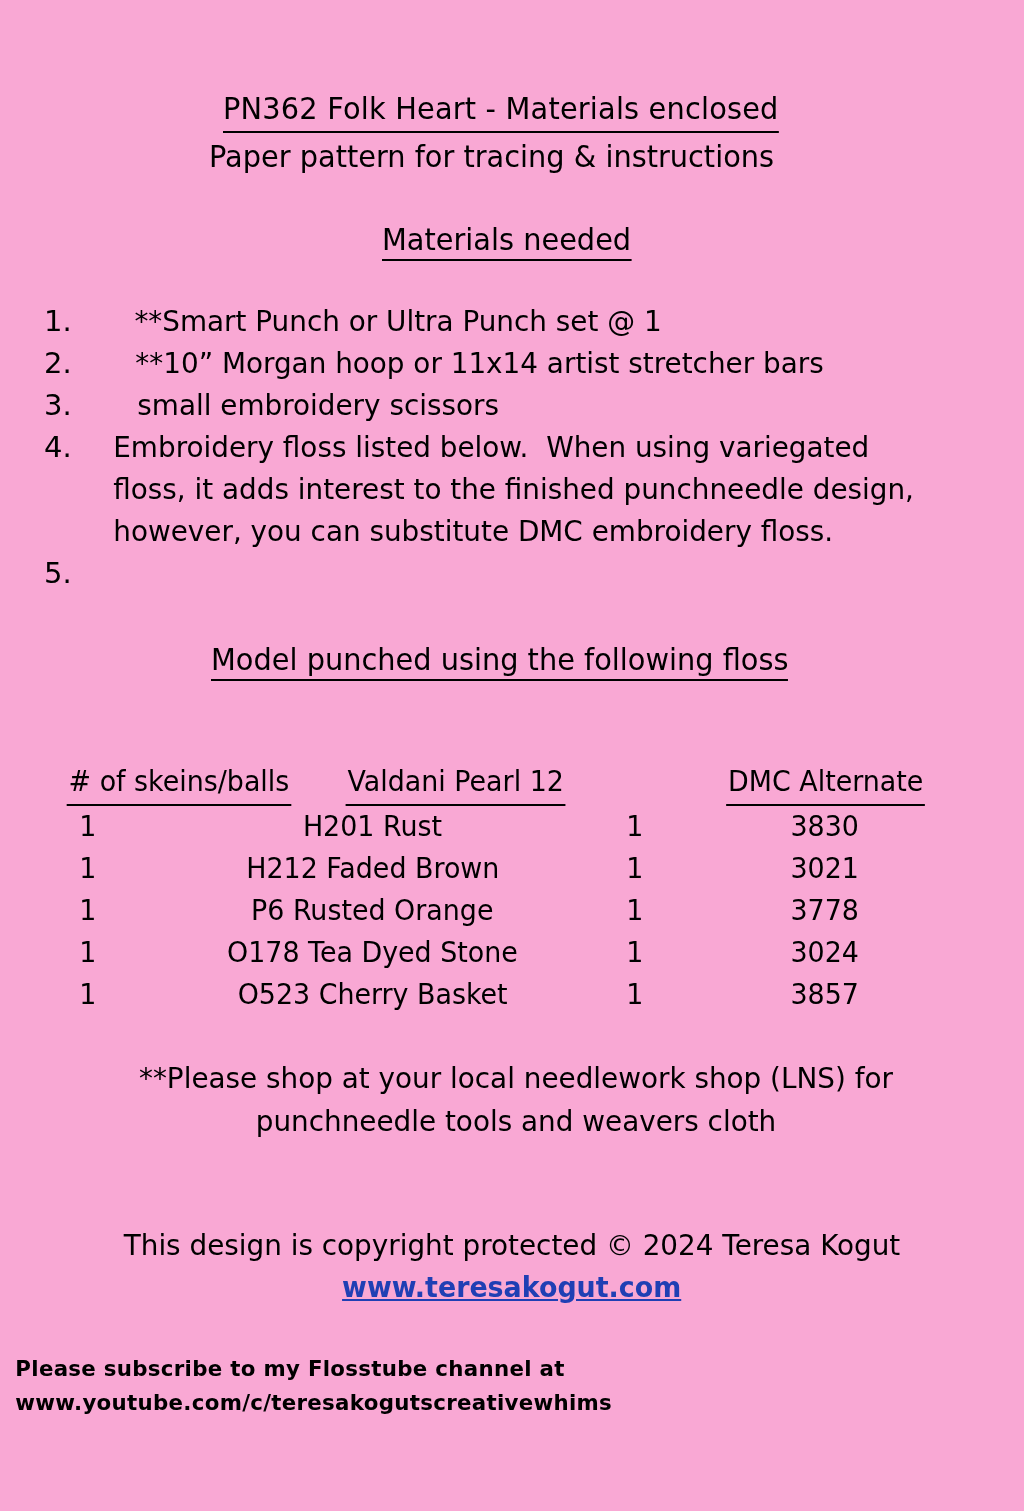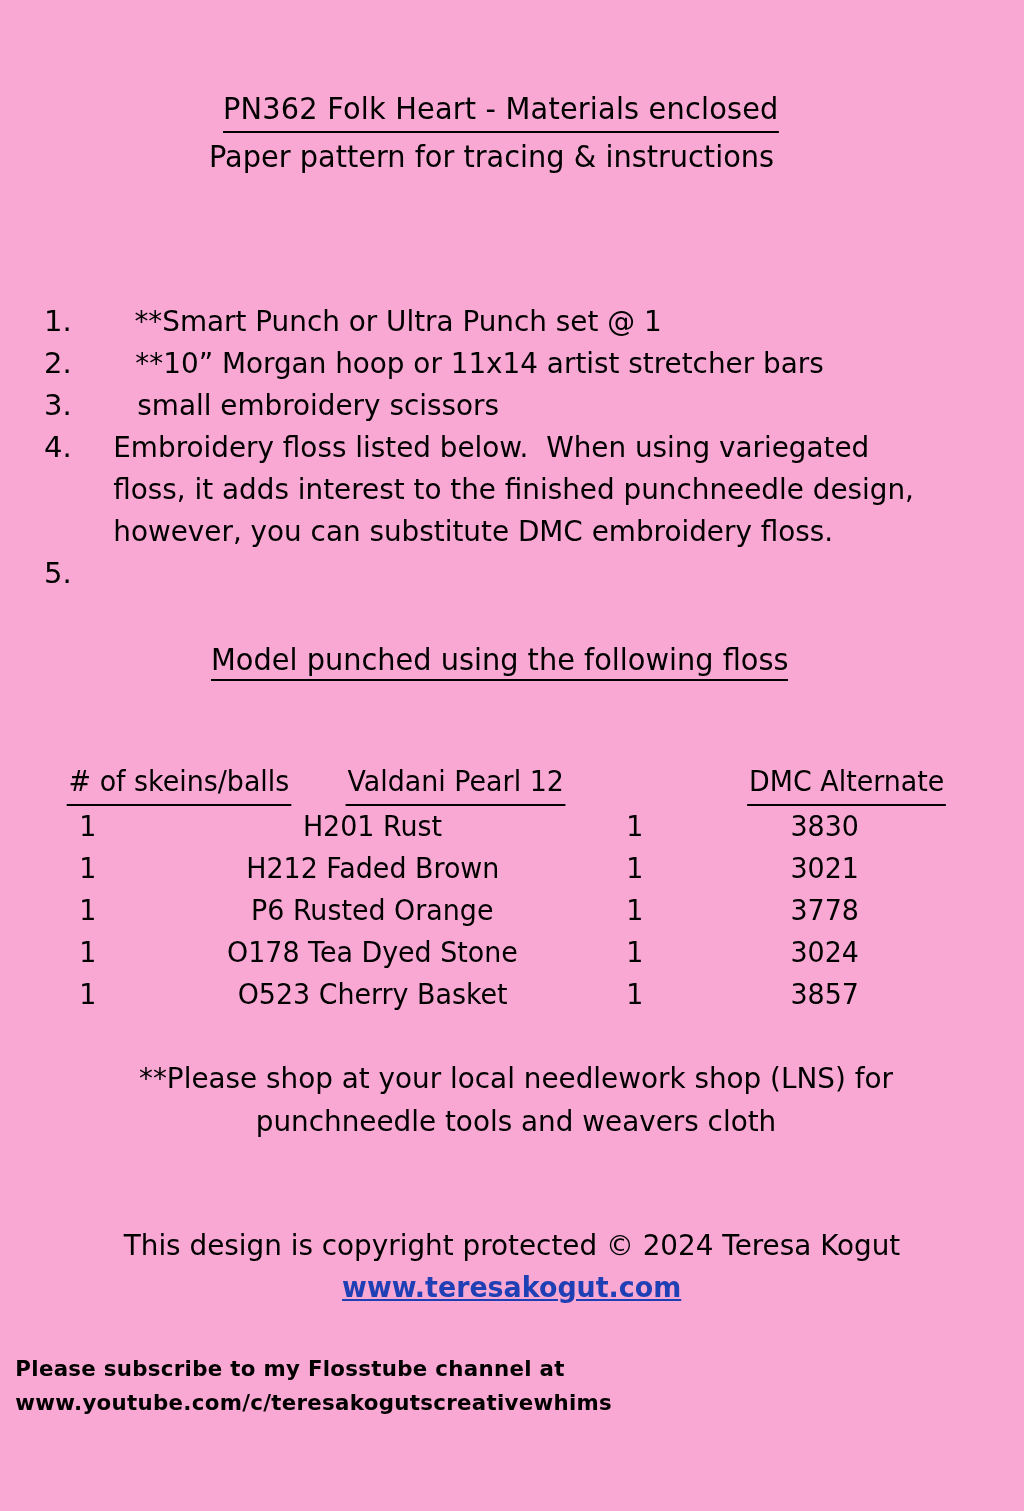--- a/index.html
+++ b/index.html
@@ -140,21 +140,21 @@
     white-space: nowrap;
   }
   .floss-table th .hdr {
     display: inline-block;
     border-bottom: 2px solid #000;
     padding: 0 2px 1px 2px;
     transform: scaleX(0.96);
   }
   .floss-table th.h-skeins { text-align: left; padding-left: 62px; }
   .floss-table th.h-valdani { text-align: right; padding-left: 0px; }
-  .floss-table th.h-dmc { text-align: right; padding-left: 2px; }
+  .floss-table th.h-dmc { text-align: center; padding-left: 2px; }
   .floss-table th.spacer-th { padding: 0; }
   .floss-table td.t-skeins { text-align: center; padding-left: 0px; }
   .floss-table td.t-valdani,
   .floss-table td.t-count,
   .floss-table td.t-dmc { text-align: center; }
   .floss-table td span { display: inline-block; transform: scaleX(0.96); }
   .floss-table tbody tr { height: 42px; }
   .floss-table thead tr { height: 46px; }
 
   
@@ -217,20 +217,23 @@
 </head>
 <body>
 
 <div class="page">
 
   <div class="title-block">
     <span class="hand title-main">PN362 Folk Heart - Materials enclosed</span>
     <span class="hand title-sub">Paper pattern for tracing &amp; instructions</span>
   </div>
 
+  <div class="section-heading" id="materials-heading">
+    <span class="hand">Materials needed</span>
+  </div>
 
   <div class="materials-list">
 
     <div class="mat-item indent-a">
       <span class="hand mat-num">1.</span>
       <span class="hand mat-text">**Smart Punch or Ultra Punch set @ 1</span>
     </div>
 
     <div class="mat-item indent-b">
       <span class="hand mat-num">2.</span>

